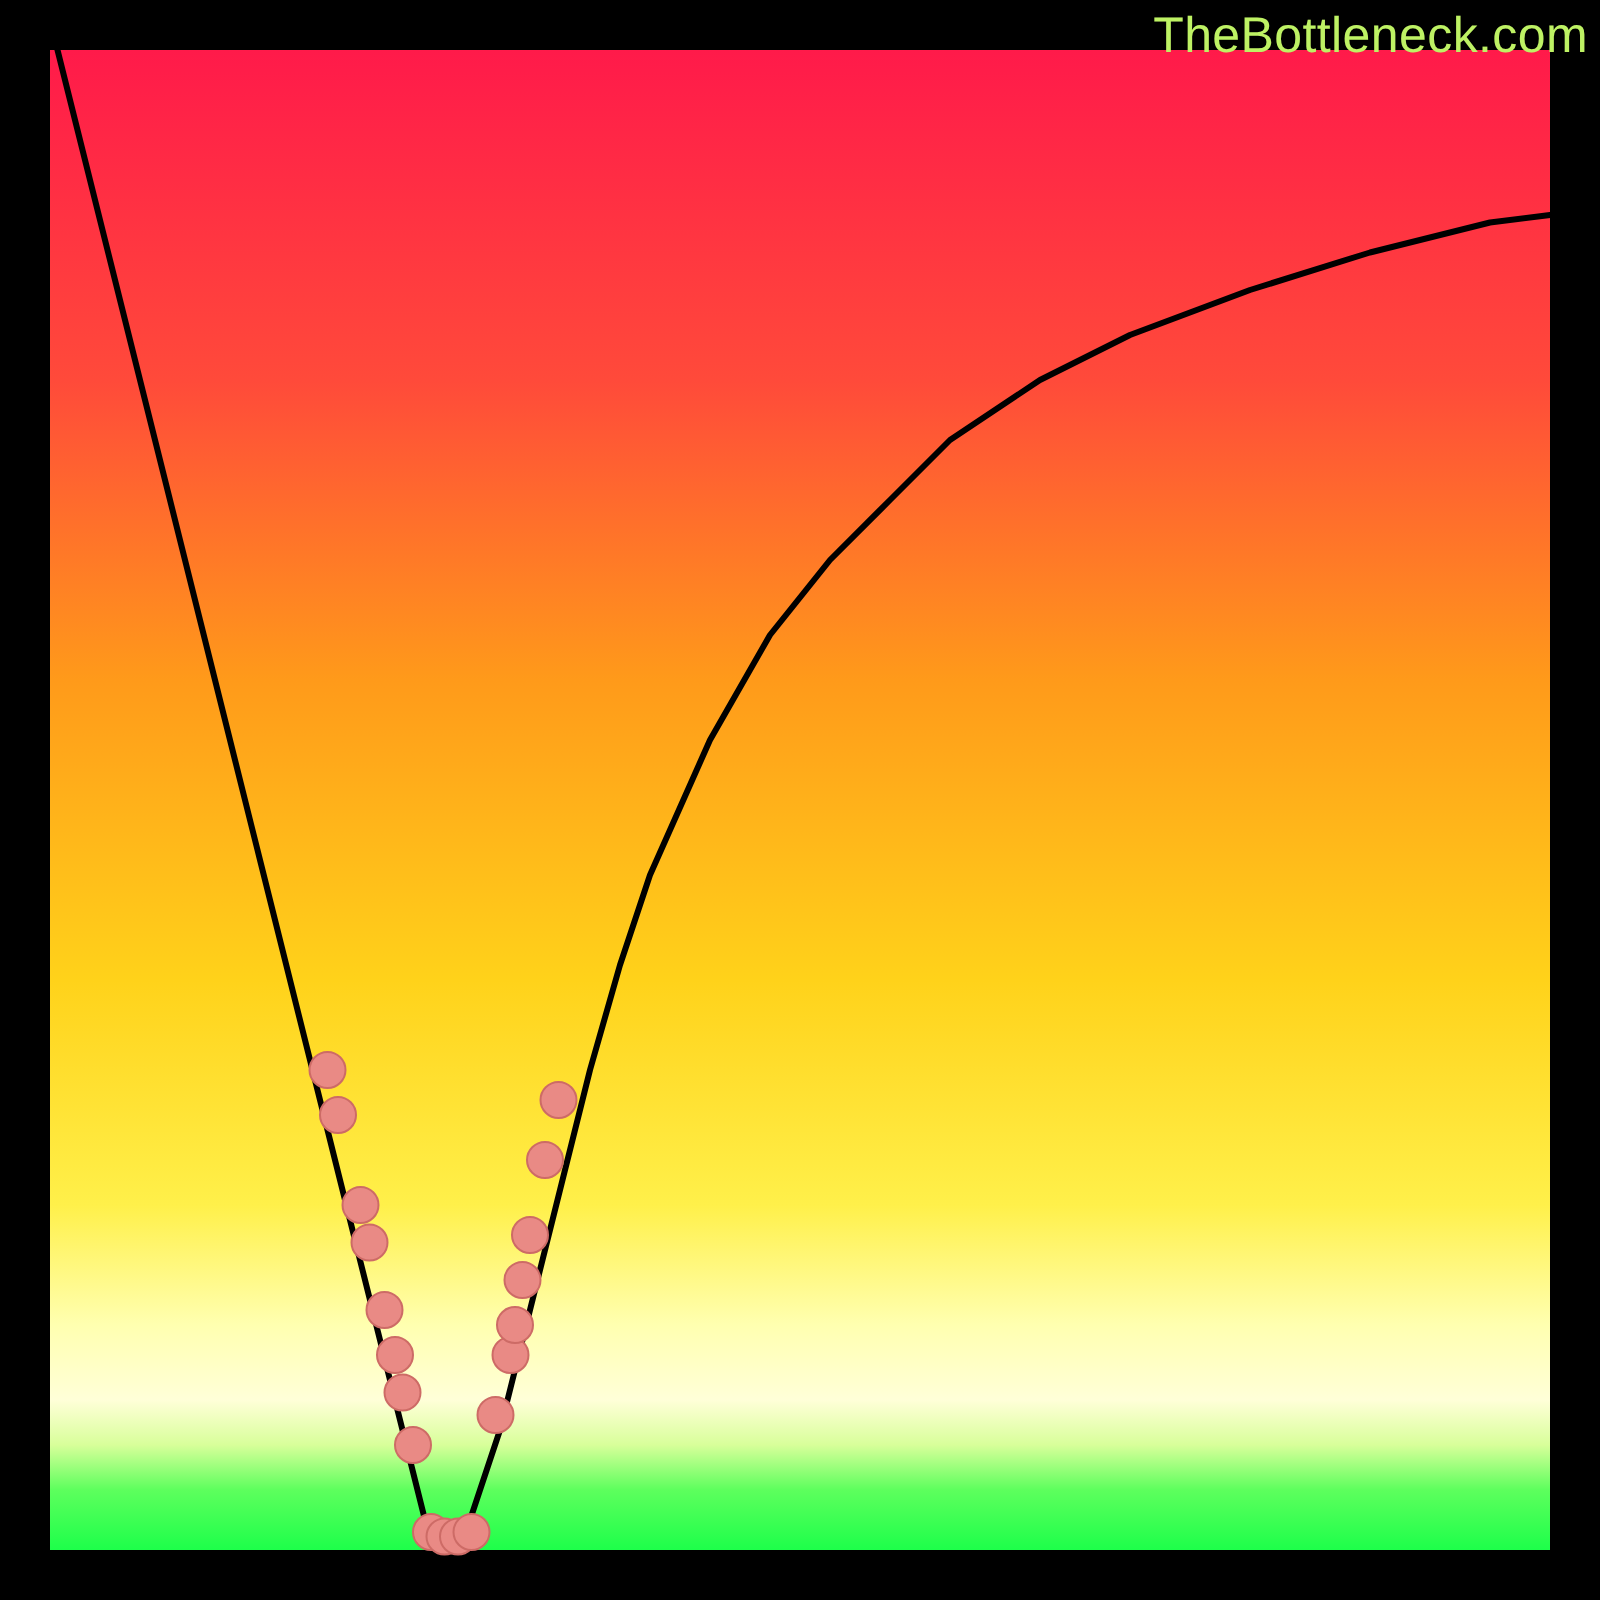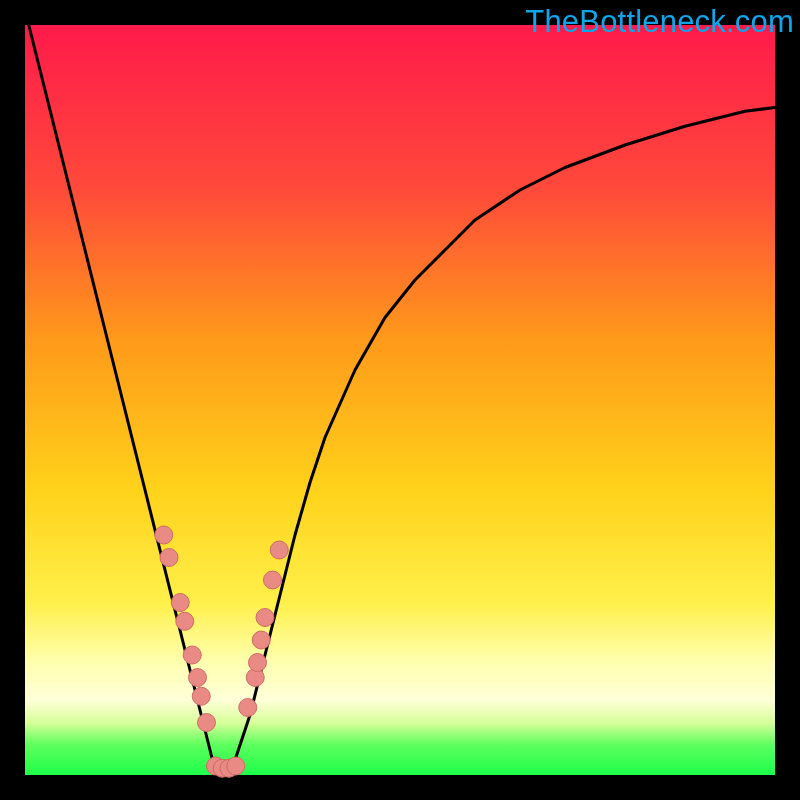--- a/index.html
+++ b/index.html
@@ -23,22 +23,22 @@
     position: absolute;
     left: 0;
     top: 0;
     width: 750px;
     height: 750px;
   }
   .attribution {
     position: absolute;
     top: 4px;
     right: 6px;
-    color: #0ea5e9;
-    font-size: 31px;
+    color: #bef264;
+    font-size: 25px;
     letter-spacing: 0.2px;
     font-weight: 500;
   }
   svg.overlay {
     position: absolute;
     left: 0;
     top: 0;
     width: 750px;
     height: 750px;
     overflow: visible;

